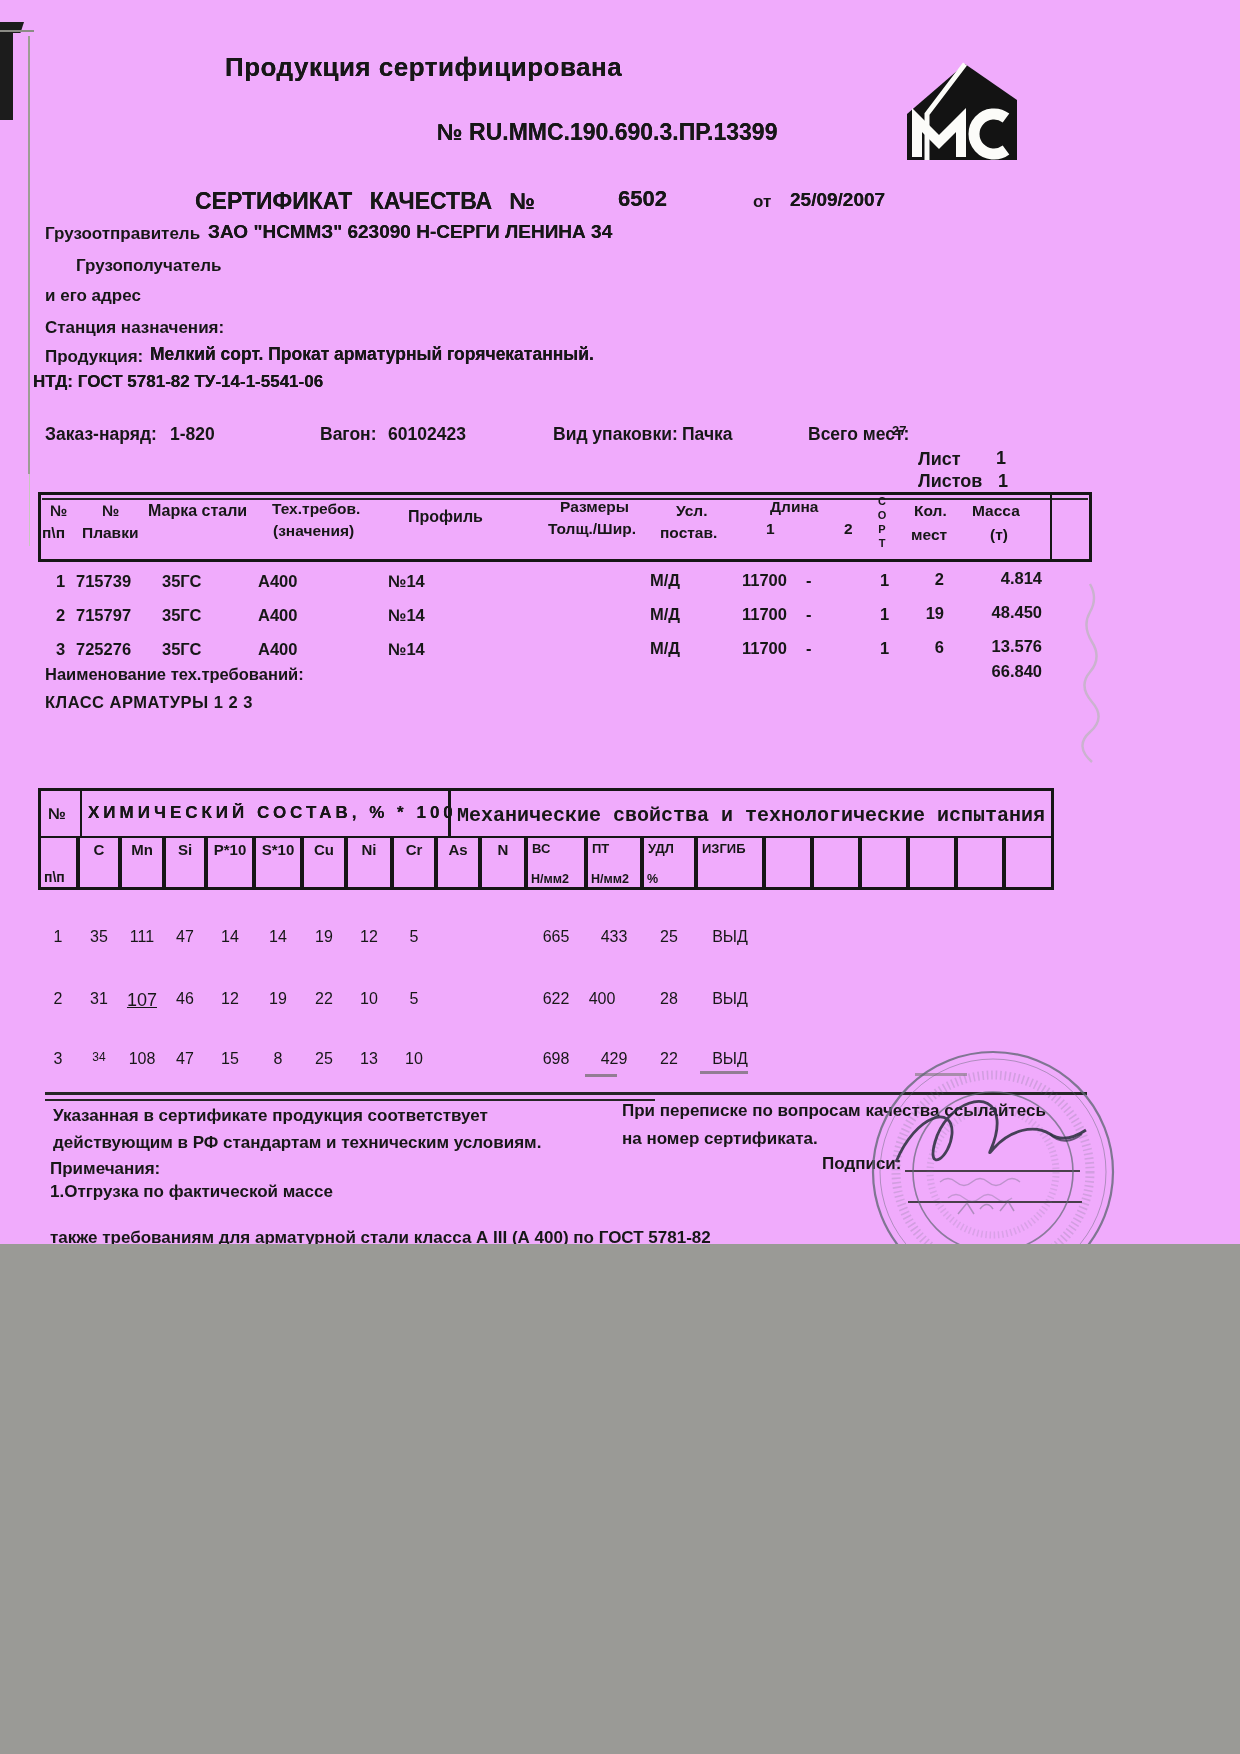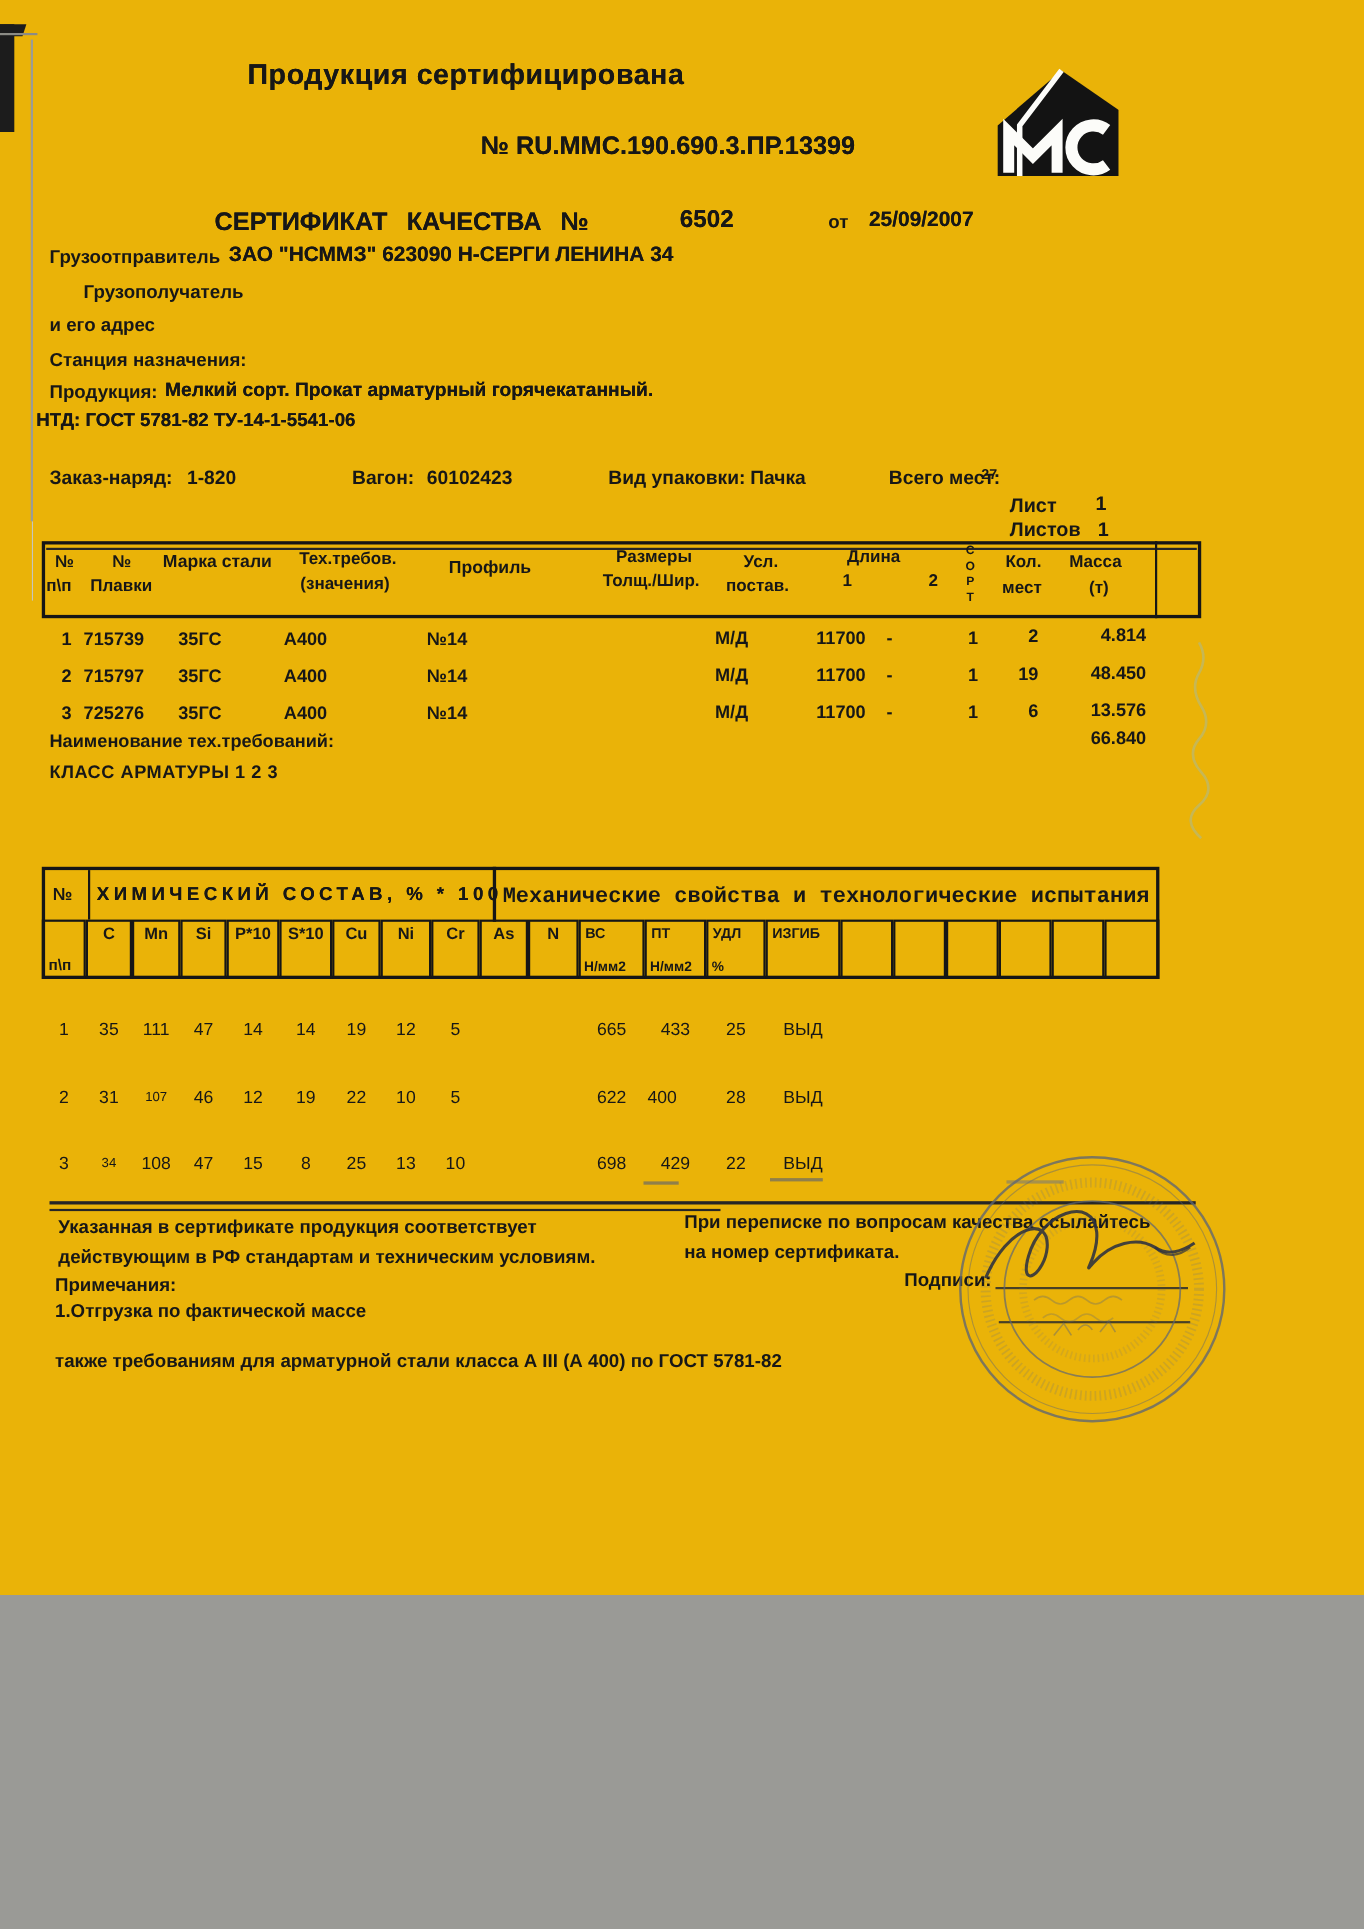--- a/index.html
+++ b/index.html
@@ -1,16 +1,16 @@
 <!DOCTYPE html>
 <html><head>
 <meta charset="utf-8">
 <style>
   html,body{margin:0;padding:0;background:#9a9a96;}
-  .page{position:relative;width:1240px;height:1450px;margin:0 auto;background:#eab308;
+  .page{position:relative;width:1240px;height:1244px;margin:0 auto;background:#f0abfc;
         font-family:"Liberation Sans",sans-serif;color:#171717;overflow:hidden;}
   .abs{position:absolute;white-space:nowrap;}
   .b{font-weight:700;}
   .sb{font-weight:600;}
   .md{font-weight:500;}
   .tt{text-shadow:0 0 .4px currentColor;}
   .box{position:absolute;border:3px solid #161616;box-sizing:border-box;background:transparent;}
   .vline{position:absolute;background:#161616;}
   .hline{position:absolute;background:#262626;}
   .cell{position:absolute;border:2px solid #161616;box-sizing:border-box;top:836px;height:54px;}
@@ -211,21 +211,21 @@
   <div class="abs md ctr" style="left:294px;top:928px;width:60px;font-size:16px;">19</div>
   <div class="abs md ctr" style="left:339px;top:928px;width:60px;font-size:16px;">12</div>
   <div class="abs md ctr" style="left:384px;top:928px;width:60px;font-size:16px;">5</div>
   <div class="abs md ctr" style="left:526px;top:928px;width:60px;font-size:16px;">665</div>
   <div class="abs md ctr" style="left:584px;top:928px;width:60px;font-size:16px;">433</div>
   <div class="abs md ctr" style="left:639px;top:928px;width:60px;font-size:16px;">25</div>
   <div class="abs md ctr" style="left:700px;top:928px;width:60px;font-size:16px;">ВЫД</div>
 
   <div class="abs md ctr" style="left:28px;top:990px;width:60px;font-size:16px;">2</div>
   <div class="abs md ctr" style="left:69px;top:990px;width:60px;font-size:16px;">31</div>
-  <div class="abs md ctr" style="left:112px;top:990px;width:60px;font-size:12px;">107</div>
+  <div class="abs md ctr" style="left:112px;top:990px;width:60px;font-size:18px;text-decoration:underline;">107</div>
   <div class="abs md ctr" style="left:155px;top:990px;width:60px;font-size:16px;">46</div>
   <div class="abs md ctr" style="left:200px;top:990px;width:60px;font-size:16px;">12</div>
   <div class="abs md ctr" style="left:248px;top:990px;width:60px;font-size:16px;">19</div>
   <div class="abs md ctr" style="left:294px;top:990px;width:60px;font-size:16px;">22</div>
   <div class="abs md ctr" style="left:339px;top:990px;width:60px;font-size:16px;">10</div>
   <div class="abs md ctr" style="left:384px;top:990px;width:60px;font-size:16px;">5</div>
   <div class="abs md ctr" style="left:526px;top:990px;width:60px;font-size:16px;">622</div>
   <div class="abs md ctr" style="left:572px;top:990px;width:60px;font-size:16px;">400</div>
   <div class="abs md ctr" style="left:639px;top:990px;width:60px;font-size:16px;">28</div>
   <div class="abs md ctr" style="left:700px;top:990px;width:60px;font-size:16px;">ВЫД</div>

